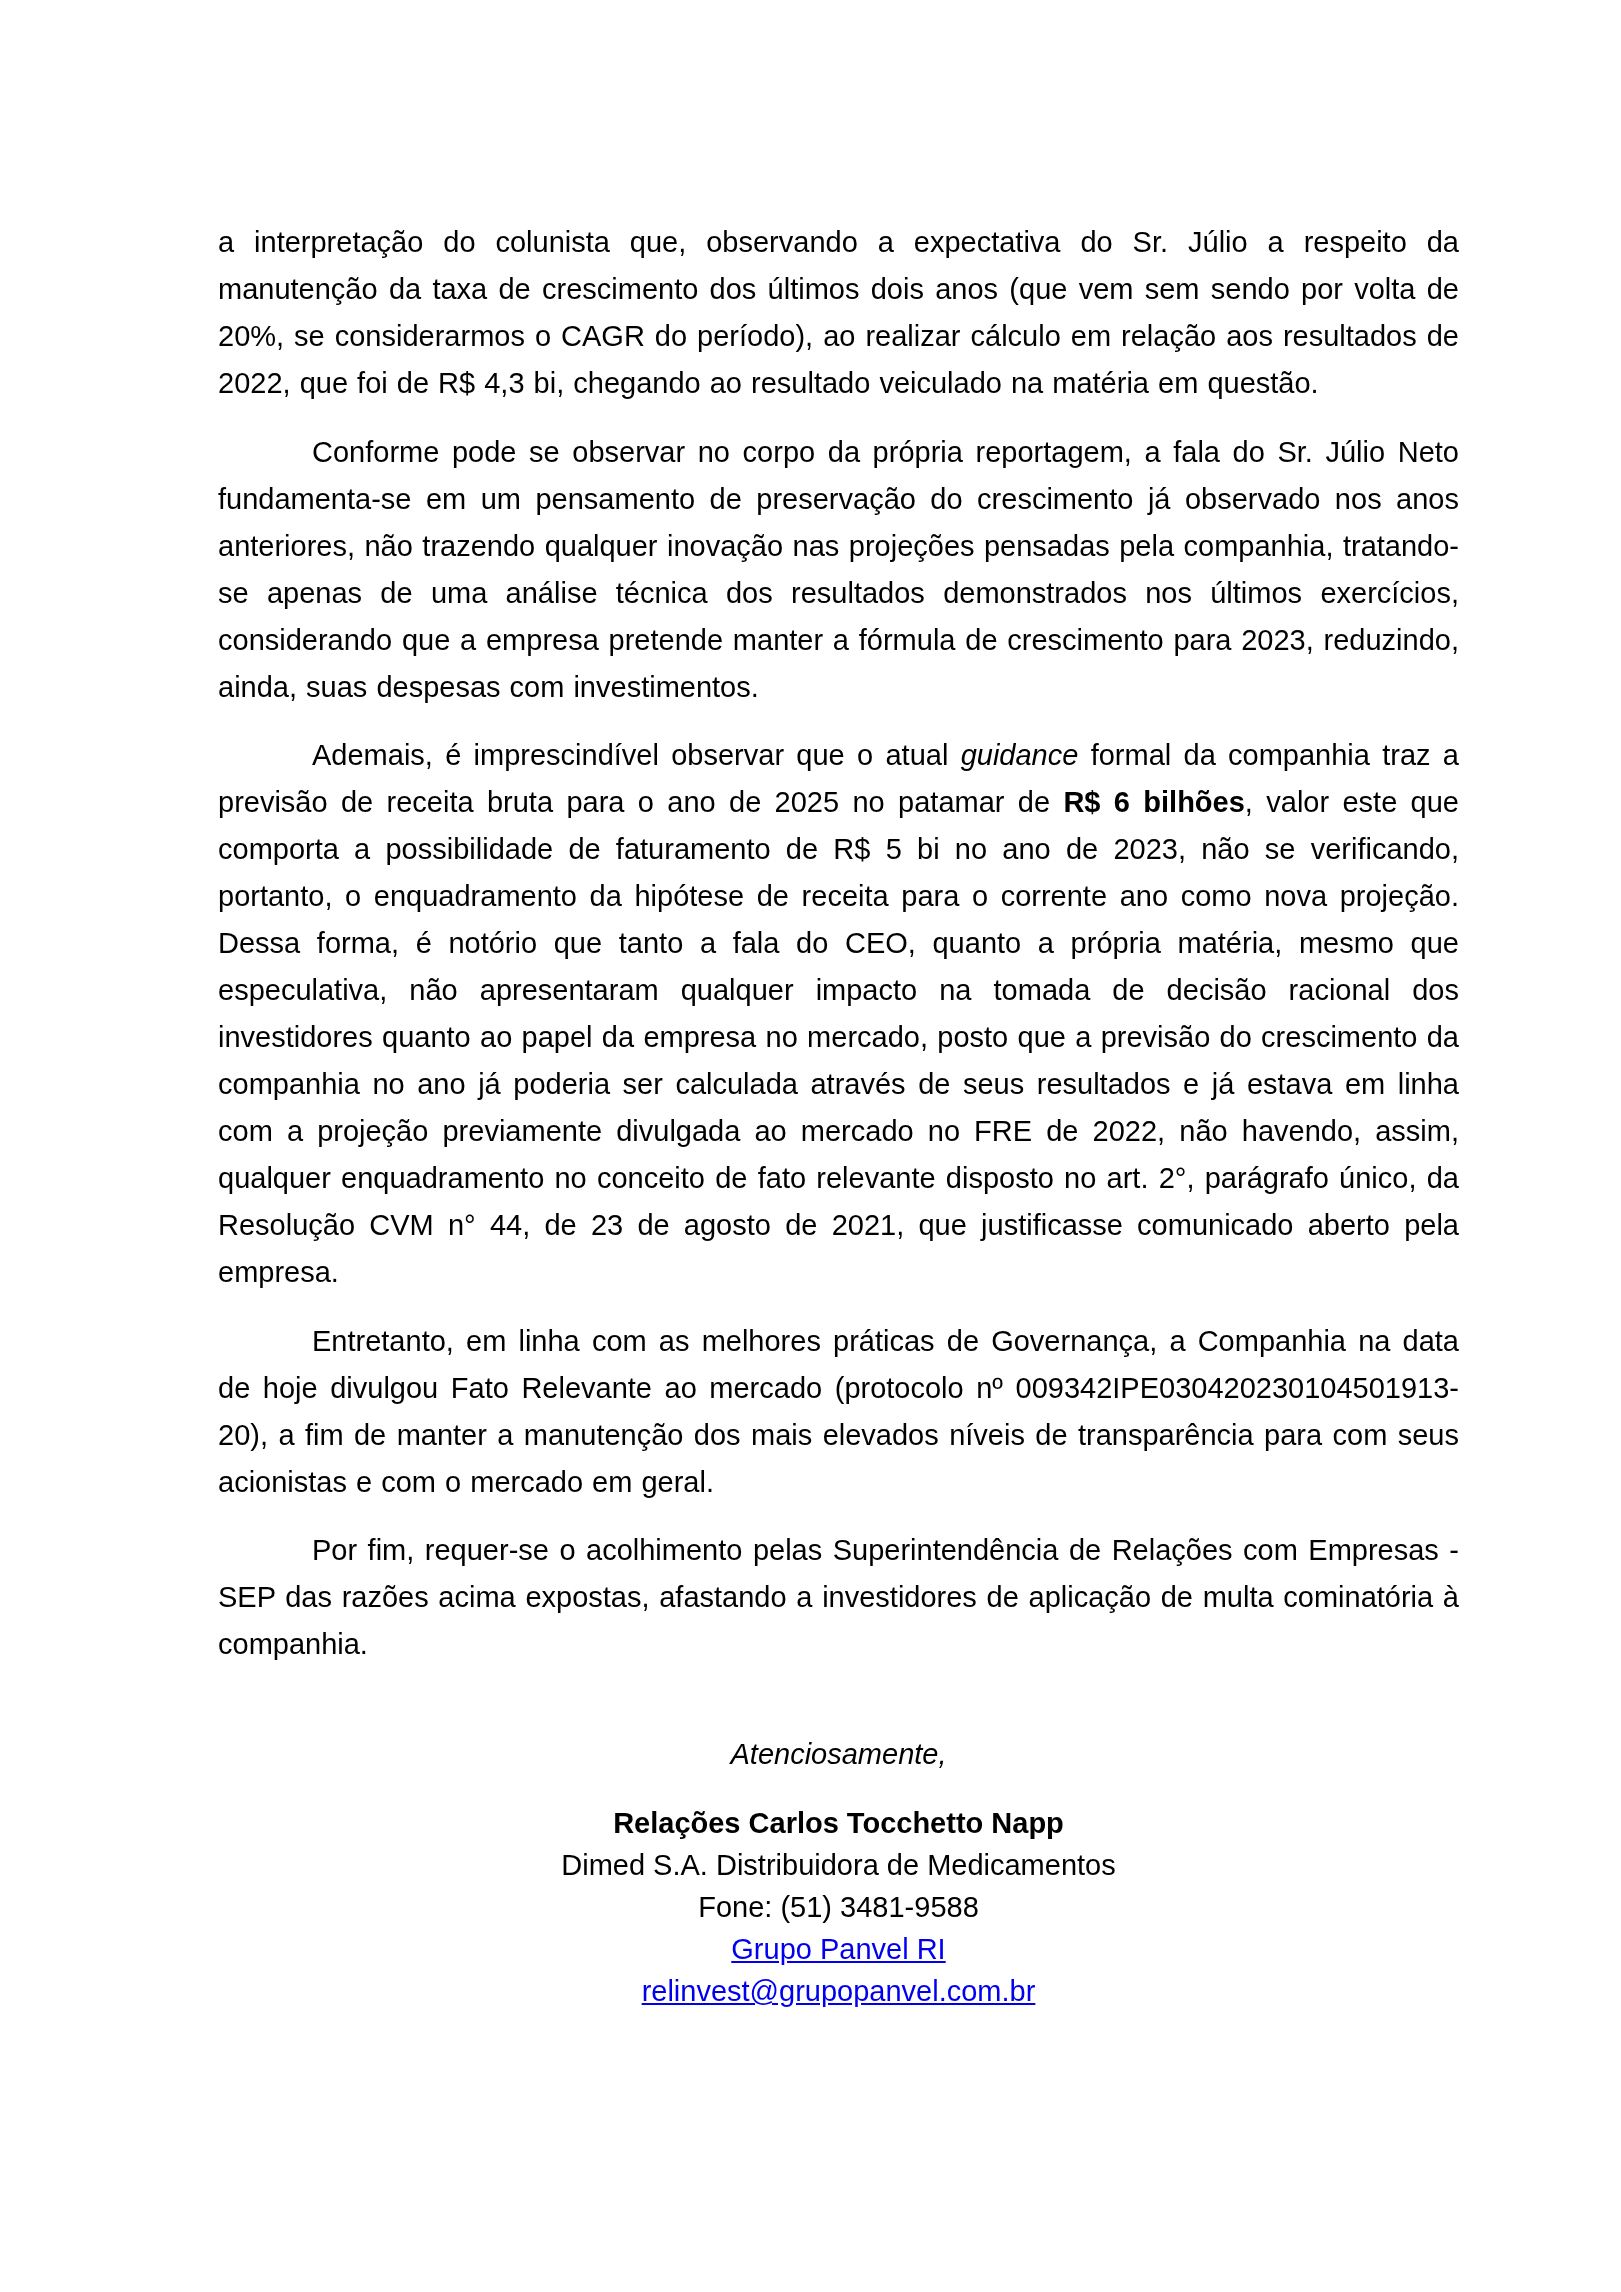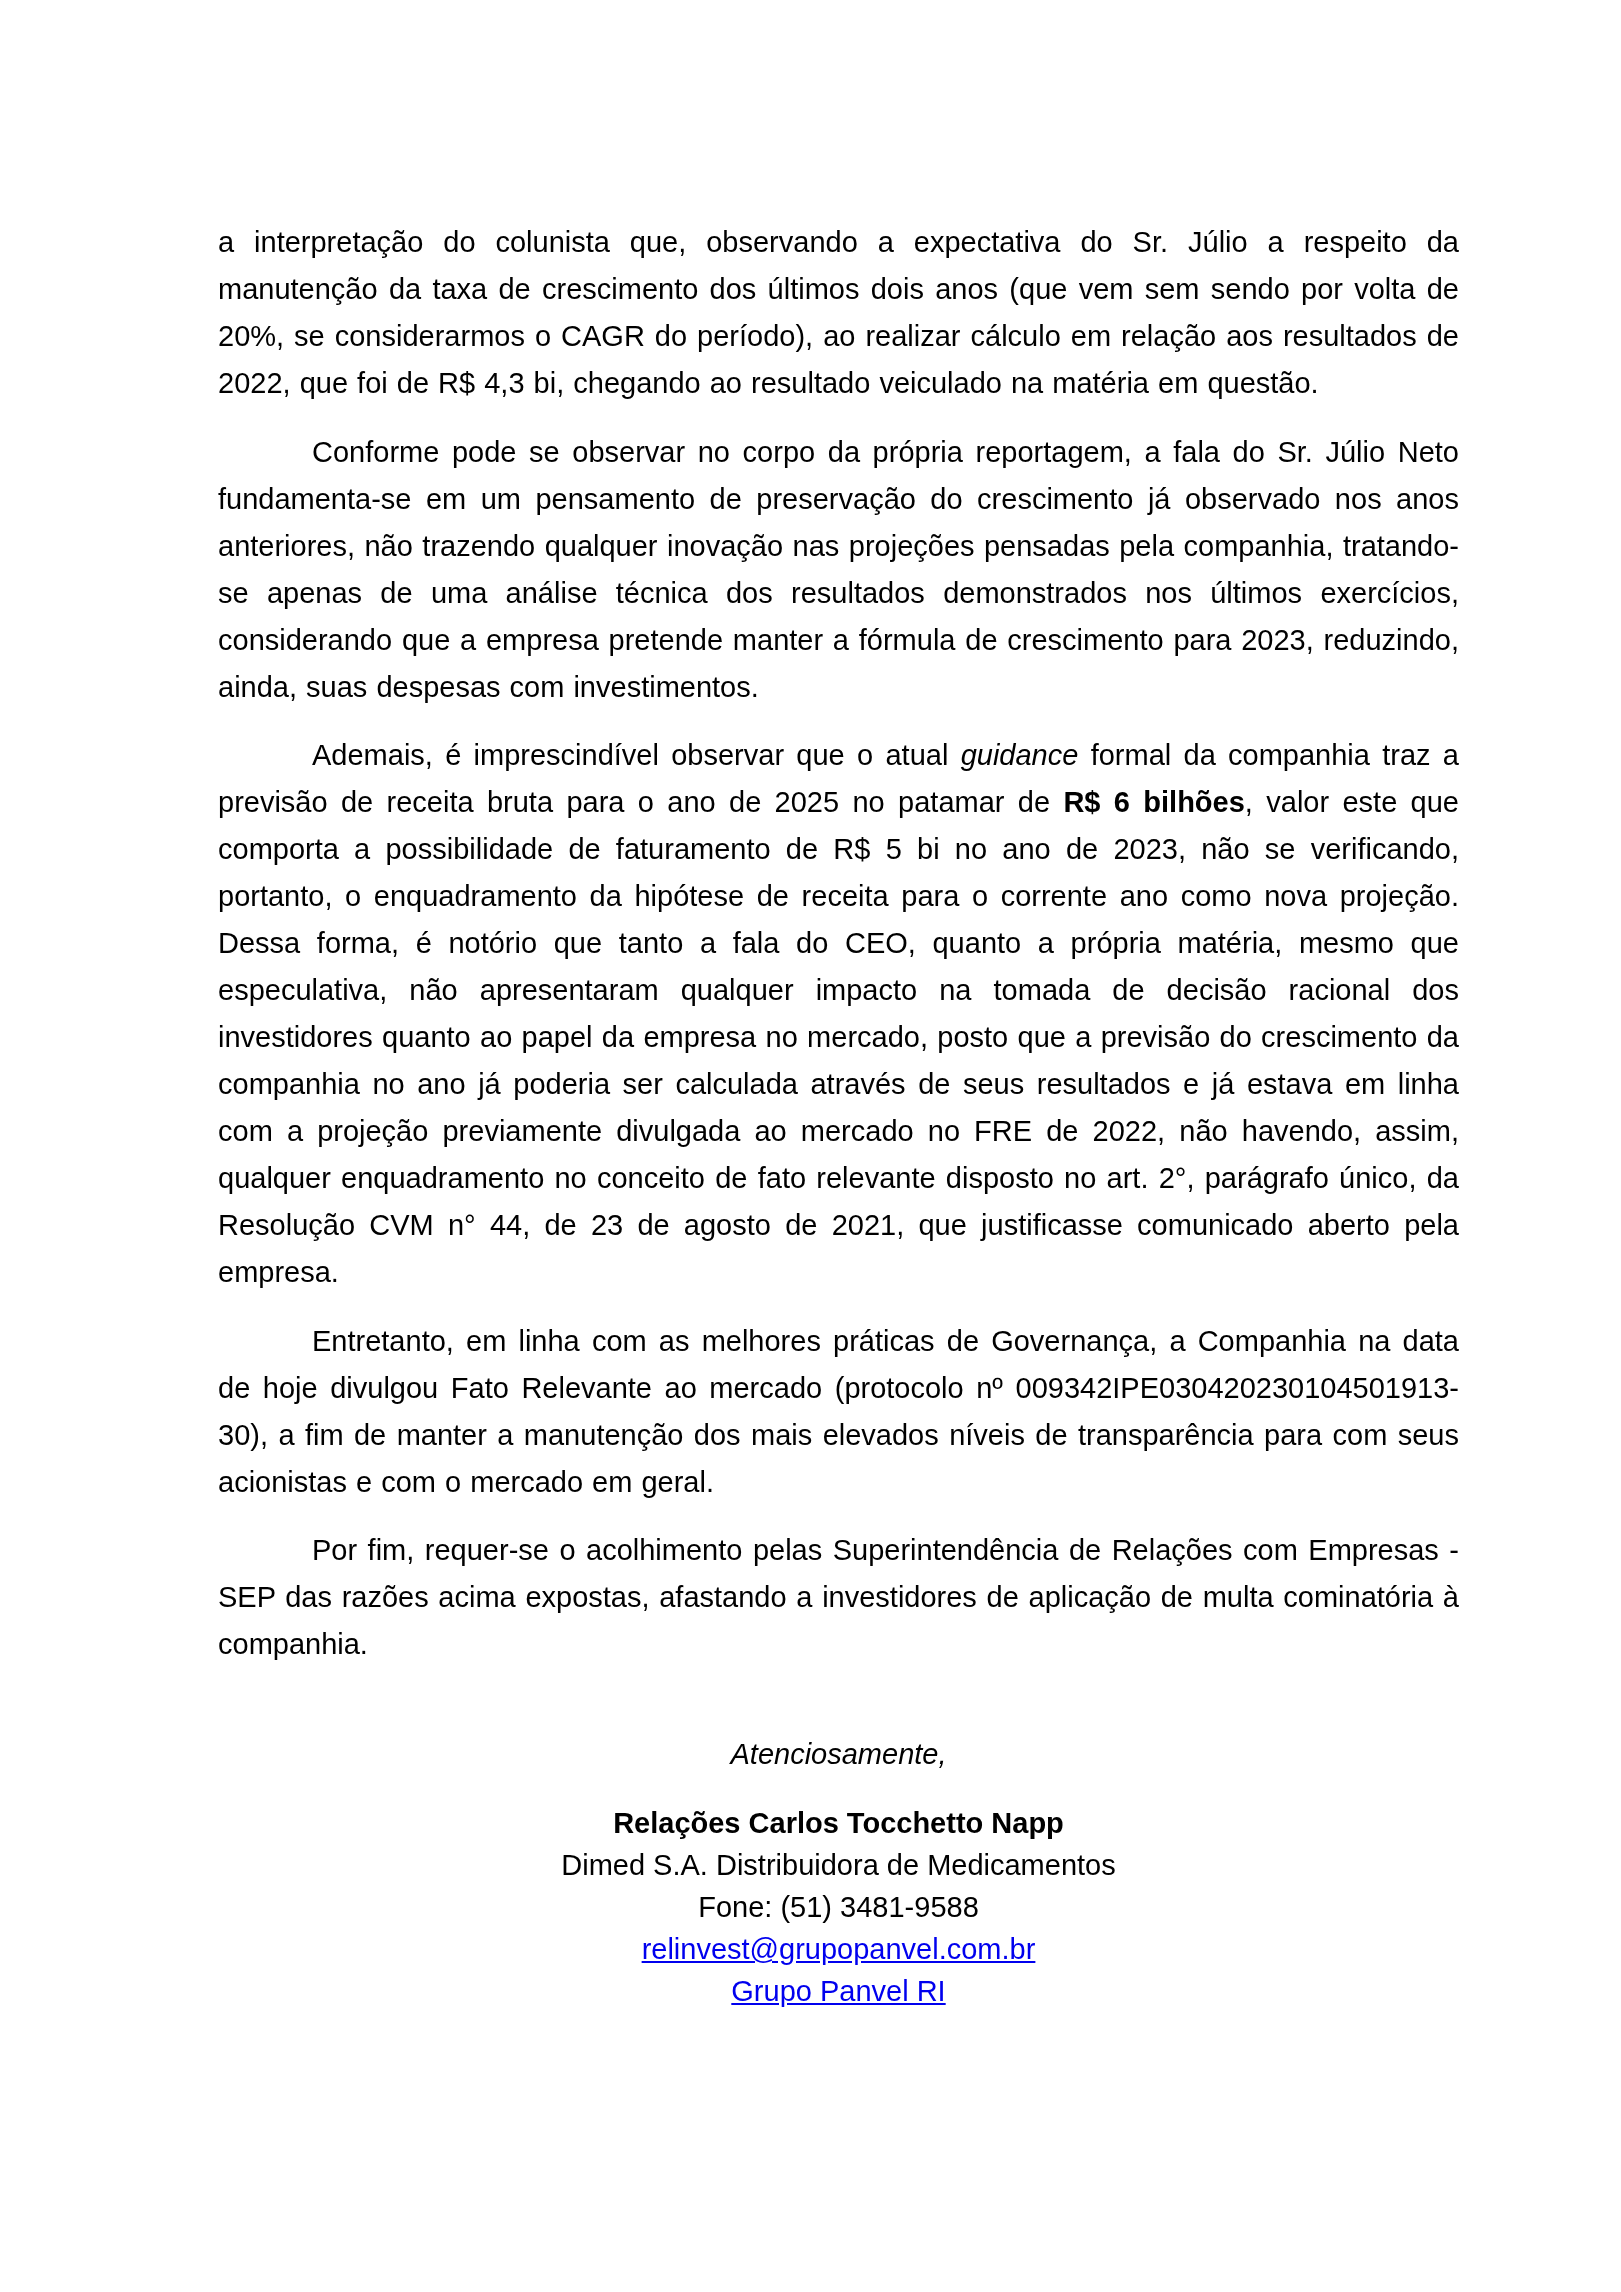--- a/index.html
+++ b/index.html
@@ -62,32 +62,32 @@
 
 <div class="page">
   <div class="content">
 
     <p class="body-par">a interpretação do colunista que, observando a expectativa do Sr. Júlio a respeito da manutenção da taxa de crescimento dos últimos dois anos (que vem sem sendo por volta de 20%, se considerarmos o CAGR do período), ao realizar cálculo em relação aos resultados de 2022, que foi de R$ 4,3 bi, chegando ao resultado veiculado na matéria em questão.</p>
 
     <p class="body-par indent">Conforme pode se observar no corpo da própria reportagem, a fala do Sr. Júlio Neto fundamenta-se em um pensamento de preservação do crescimento já observado nos anos anteriores, não trazendo qualquer inovação nas projeções pensadas pela companhia, tratando-se apenas de uma análise técnica dos resultados demonstrados nos últimos exercícios, considerando que a empresa pretende manter a fórmula de crescimento para 2023, reduzindo, ainda, suas despesas com investimentos.</p>
 
     <p class="body-par indent"><span>Ademais, é imprescindível observar que o atual </span><em>guidance</em><span> formal da companhia traz a previsão de receita bruta para o ano de 2025 no patamar de </span><strong>R$ 6 bilhões</strong><span>, valor este que comporta a possibilidade de faturamento de R$ 5 bi no ano de 2023, não se verificando, portanto, o enquadramento da hipótese de receita para o corrente ano como nova projeção. Dessa forma, é notório que tanto a fala do CEO, quanto a própria matéria, mesmo que especulativa, não apresentaram qualquer impacto na tomada de decisão racional dos investidores quanto ao papel da empresa no mercado, posto que a previsão do crescimento da companhia no ano já poderia ser calculada através de seus resultados e já estava em linha com a projeção previamente divulgada ao mercado no FRE de 2022, não havendo, assim, qualquer enquadramento no conceito de fato relevante disposto no art. 2°, parágrafo único, da Resolução CVM n° 44, de 23 de agosto de 2021, que justificasse comunicado aberto pela empresa.</span></p>
 
-    <p class="body-par indent">Entretanto, em linha com as melhores práticas de Governança, a Companhia na data de hoje divulgou Fato Relevante ao mercado (protocolo nº 009342IPE030420230104501913-30), a fim de manter a manutenção dos mais elevados níveis de transparência para com seus acionistas e com o mercado em geral.</p>
+    <p class="body-par indent">Entretanto, em linha com as melhores práticas de Governança, a Companhia na data de hoje divulgou Fato Relevante ao mercado (protocolo nº 009342IPE030420230104501913-20), a fim de manter a manutenção dos mais elevados níveis de transparência para com seus acionistas e com o mercado em geral.</p>
 
     <p class="body-par indent">Por fim, requer-se o acolhimento pelas Superintendência de Relações com Empresas - SEP das razões acima expostas, afastando a investidores de aplicação de multa cominatória à companhia.</p>
 
     <div class="sig-block">
       <p class="sig-line sig-closing">Atenciosamente,</p>
       <p class="sig-line sig-name">Relações Carlos Tocchetto Napp</p>
       <p class="sig-line">Dimed S.A. Distribuidora de Medicamentos</p>
       <p class="sig-line">Fone: (51) 3481-9588</p>
       <p class="sig-line">
-        <a href="#" class="doc-link">relinvest@grupopanvel.com.br</a>
+        <a href="#" class="doc-link">Grupo Panvel RI</a>
       </p>
       <p class="sig-line">
-        <a href="#" class="doc-link">Grupo Panvel RI</a>
+        <a href="#" class="doc-link">relinvest@grupopanvel.com.br</a>
       </p>
     </div>
 
   </div>
 </div>
 
 
 </body></html>

